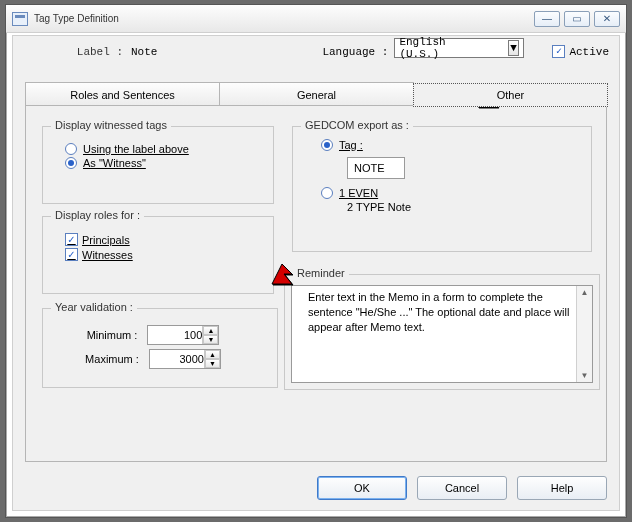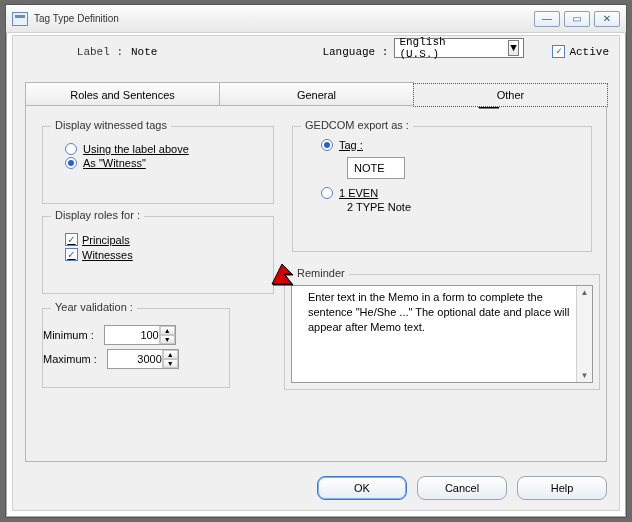--- a/index.html
+++ b/index.html
@@ -120,34 +120,34 @@
     position: absolute;
     border: 1px solid #c8c8c8;
     background: #f0f0f0;
   }
   .group .legend {
     position: absolute; top: -8px; left: 8px;
     background: #f0f0f0; padding: 0 4px; color: #333;
   }
   .g-witnessed { left: 16px; top: 20px; width: 232px; height: 78px; }
   .g-rolesfor  { left: 16px; top: 110px; width: 232px; height: 78px; }
-  .g-yearval   { left: 16px; top: 202px; width: 188px; height: 80px; }
+  .g-yearval   { left: 16px; top: 202px; width: 236px; height: 80px; }
   .g-gedcom    { left: 266px; top: 20px; width: 300px; height: 126px; }
   .g-reminder  { left: 258px; top: 168px; width: 316px; height: 116px; }
 
   .radio, .check { display: flex; align-items: flex-end; margin: 2px 0 2px 22px; text-decoration: underline; }
   .rdot {
     width: 12px; height: 12px; border: 1px solid #5b7fbf; border-radius: 50%;
     margin-right: 6px; display: inline-flex; align-items: center; justify-content: center;
     background: #fff;
   }
   .rdot.sel::after { content:""; width:6px; height:6px; border-radius:50%; background:#2a62c9; }
 
   .spin {
-    display: flex; align-items: center; justify-content: flex-start;
+    display: flex; align-items: center; justify-content: center;
     margin: 4px 14px 0 0;
   }
   .spin .slabel { margin-right: 10px; }
   .spin .sbox {
     width: 72px; height: 20px; border: 1px solid #9a9a9a; background: #fff;
     display: flex; align-items: center;
   }
   .spin .sval { flex:1; text-align: right; padding-right: 0; }
   .spin .arrows { width: 16px; display: flex; flex-direction: column; border-left: 1px solid #c8c8c8;}
   .spin .ar { height: 9px; display:flex; align-items:center; justify-content:center; font-size:7px; border:1px solid #c8c8c8; background: linear-gradient(#fff,#e8e8e8); }
@@ -179,21 +179,21 @@
   .arrow svg { filter: drop-shadow(1px 1px 0 #000); }
 
   
   .btnrow {
     position: absolute; right: 12px; bottom: 10px;
     display: flex; gap: 10px;
   }
   .btn {
     width: 90px; height: 24px;
     border: 1px solid #9aa7b5;
-    border-radius: 8px;
+    border-radius: 3px;
     background: linear-gradient(#fefefe,#e9eef4);
     display: flex; align-items: center; justify-content: center;
   }
   .btn.primary { border: 1px solid #3f79c9; box-shadow: 0 0 0 1px #7ab1ef inset; }
 </style>
 </head>
 <body>
 
 <div class="window">
   <div class="titlebar">

